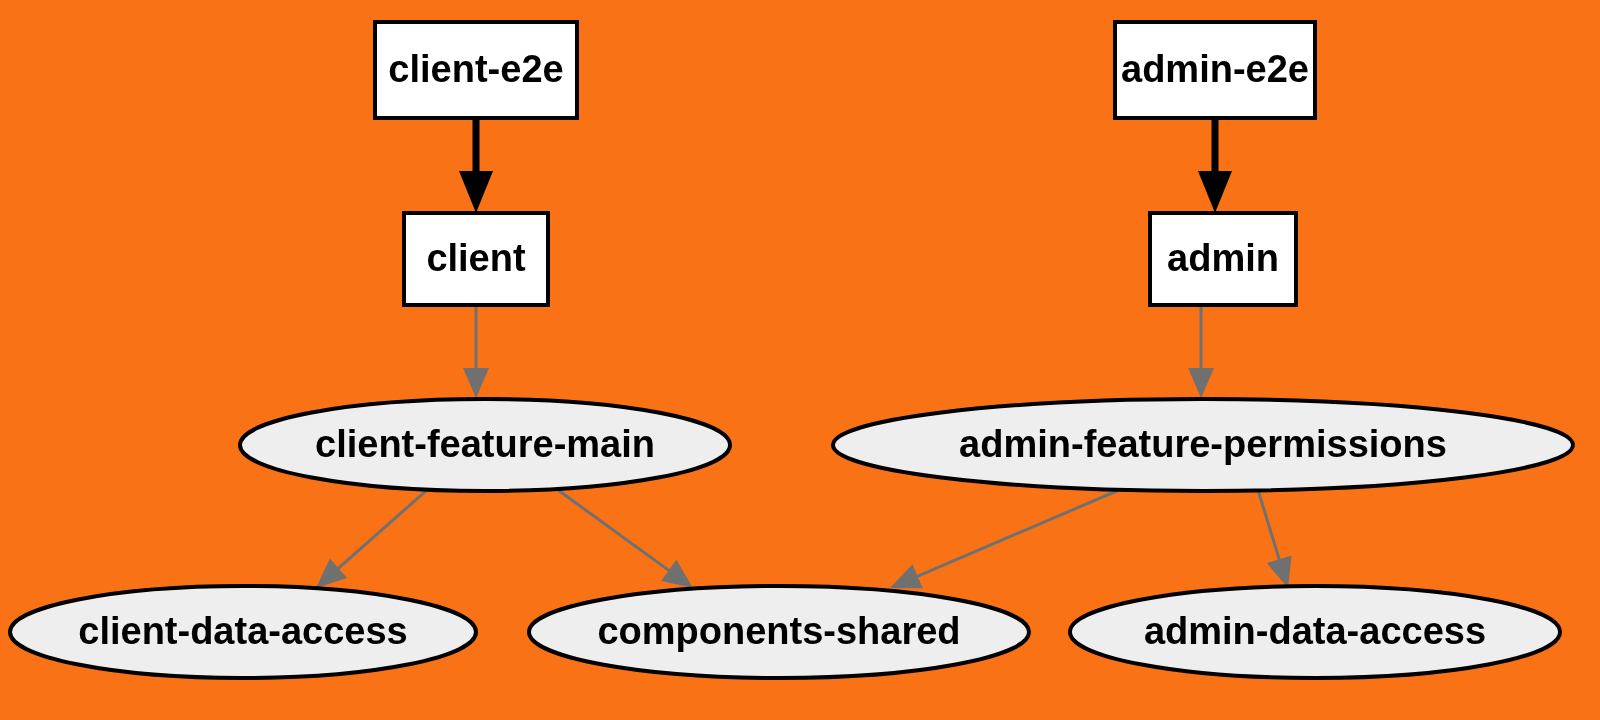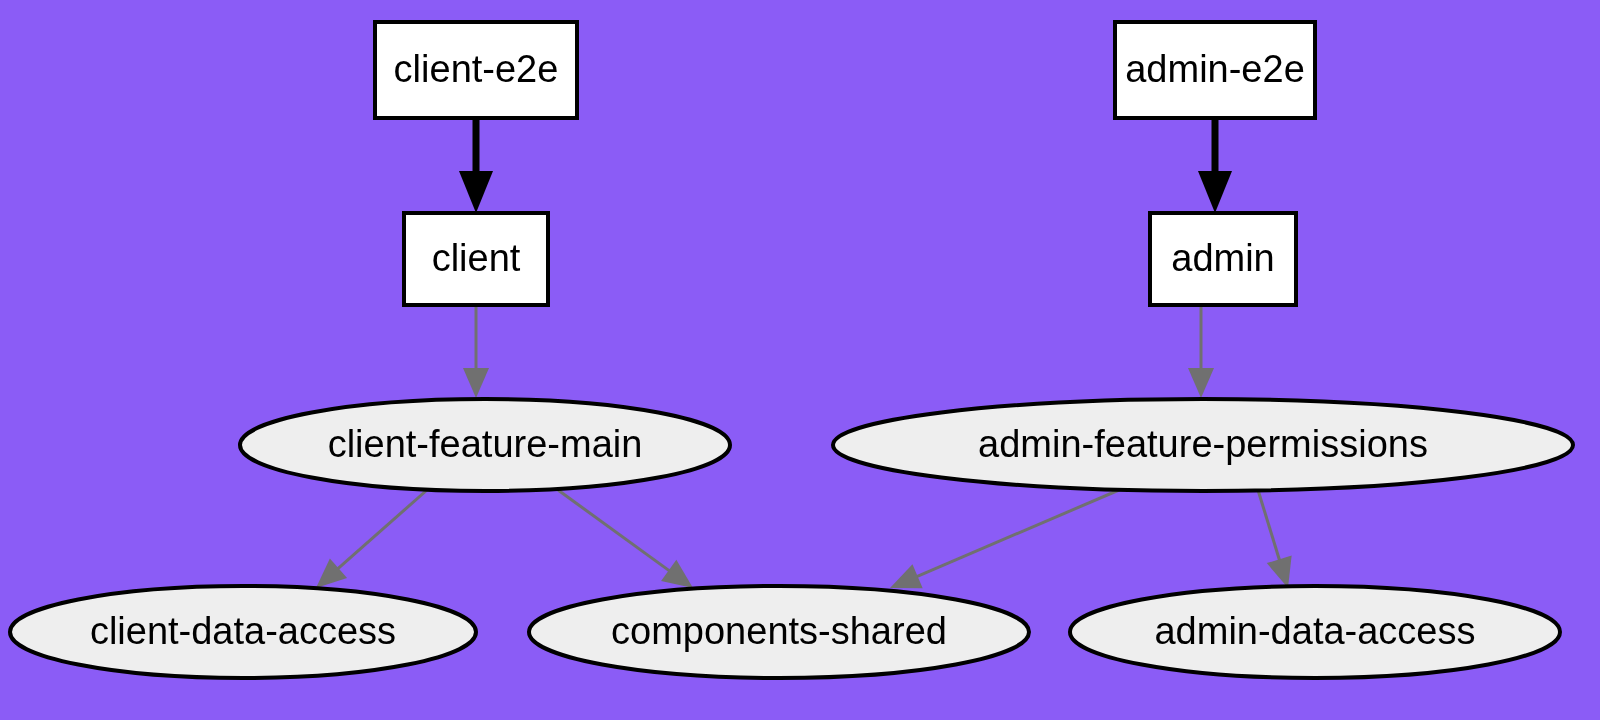--- a/index.html
+++ b/index.html
@@ -10,21 +10,22 @@
   body {
     width: 1600px;
     height: 720px;
     overflow: hidden;
     font-family: "Liberation Sans", sans-serif;
   }
   #graph-root {
     position: relative;
     width: 1600px;
     height: 720px;
-    background: #8b5cf6;
+    background: #f97316;
+    font-weight: bold;
   }
   svg#dep-graph {
     display: block;
     width: 1600px;
     height: 720px;
   }
   .node-box-shape {
     fill: #ffffff;
     stroke: #000000;
     stroke-width: 4;

